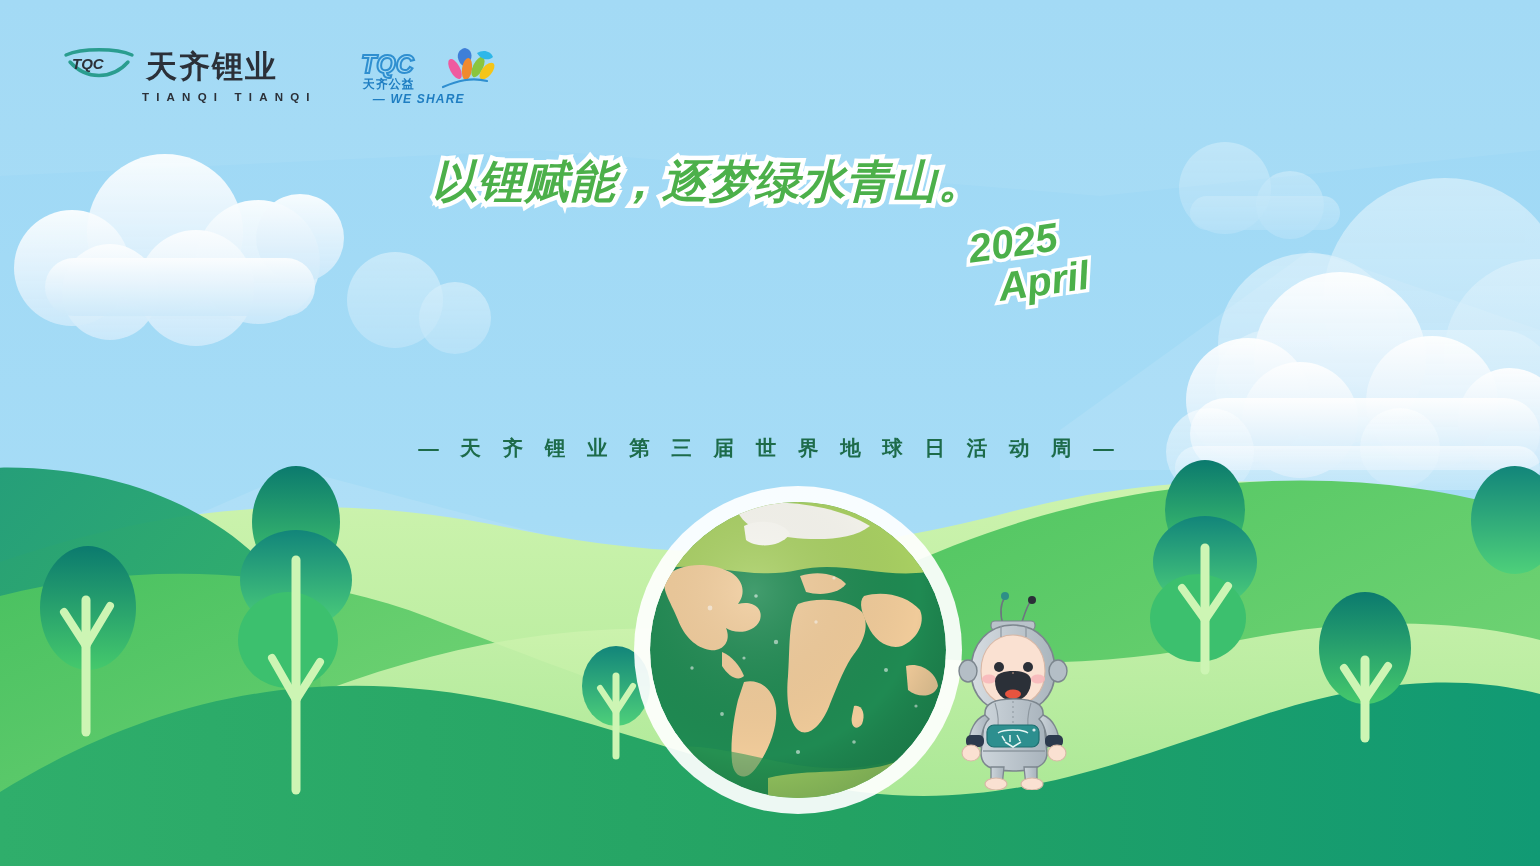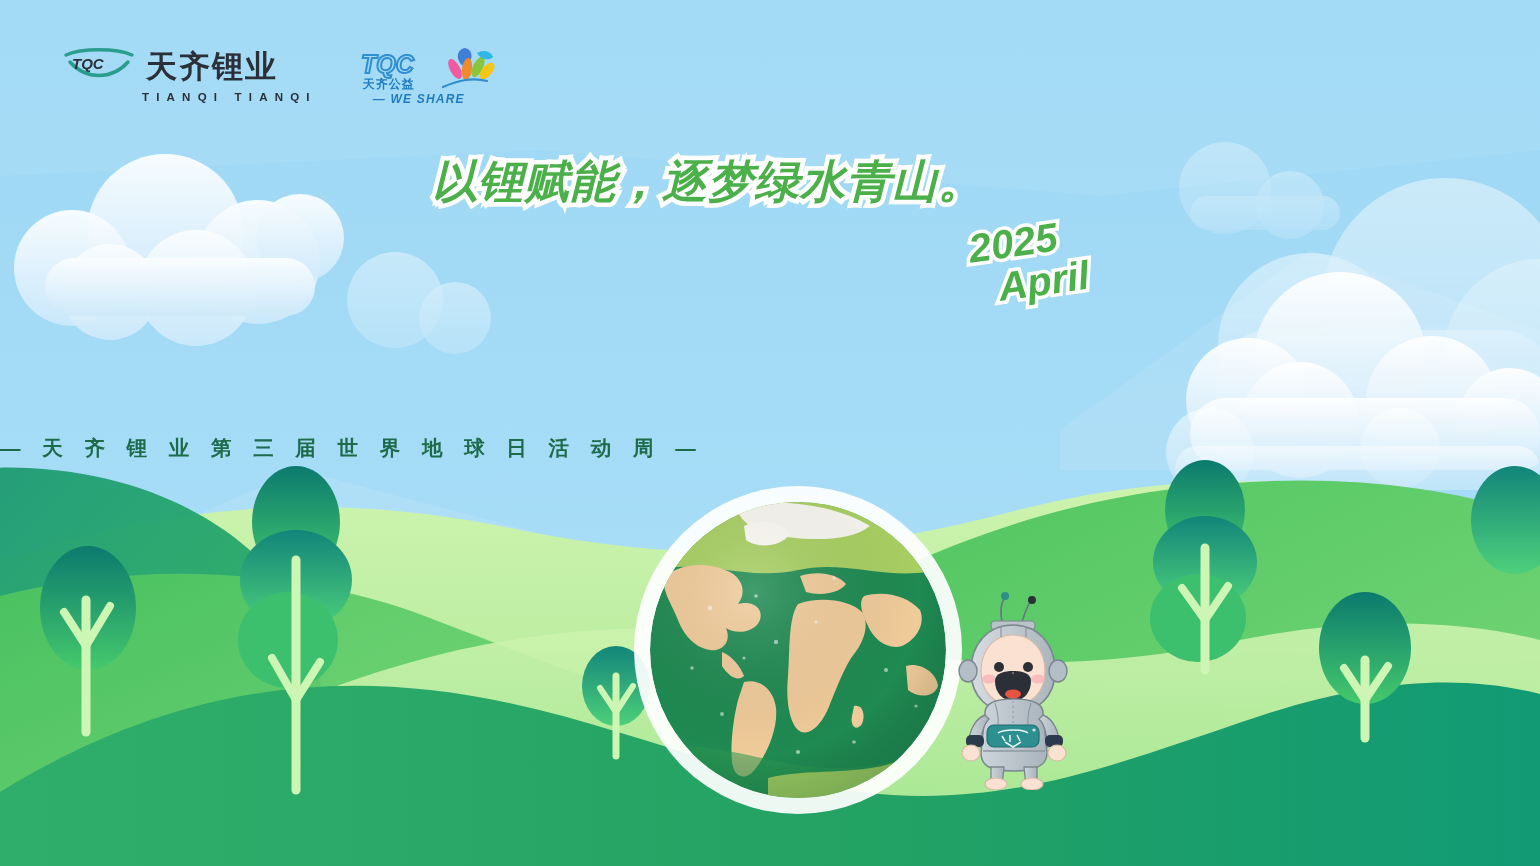--- a/index.html
+++ b/index.html
@@ -80,20 +80,21 @@
     font-size:40px; font-weight:700; font-style:italic;
     color:#4cb04a; line-height:1.06; letter-spacing:0px;
     -webkit-text-stroke:7px #ffffff;
     paint-order:stroke fill;
     text-align:left;
   }
   .date-badge .d2 { display:block; padding-left:24px; }
 
   .sub-line {
     position:absolute; left:0; top:434px; width:1540px;
+    text-align:center;
     font-size:20.5px; font-weight:700; color:#1d6b4a;
     letter-spacing:8px;
     white-space:nowrap;
   }
 
   
   #globe-wrap { position:absolute; left:648px; top:500px; width:300px; height:300px; z-index:20; }
   #globe { width:300px; height:300px; border-radius:50%; overflow:hidden;
            box-shadow:0 0 0 0 rgba(0,0,0,0); }
 

